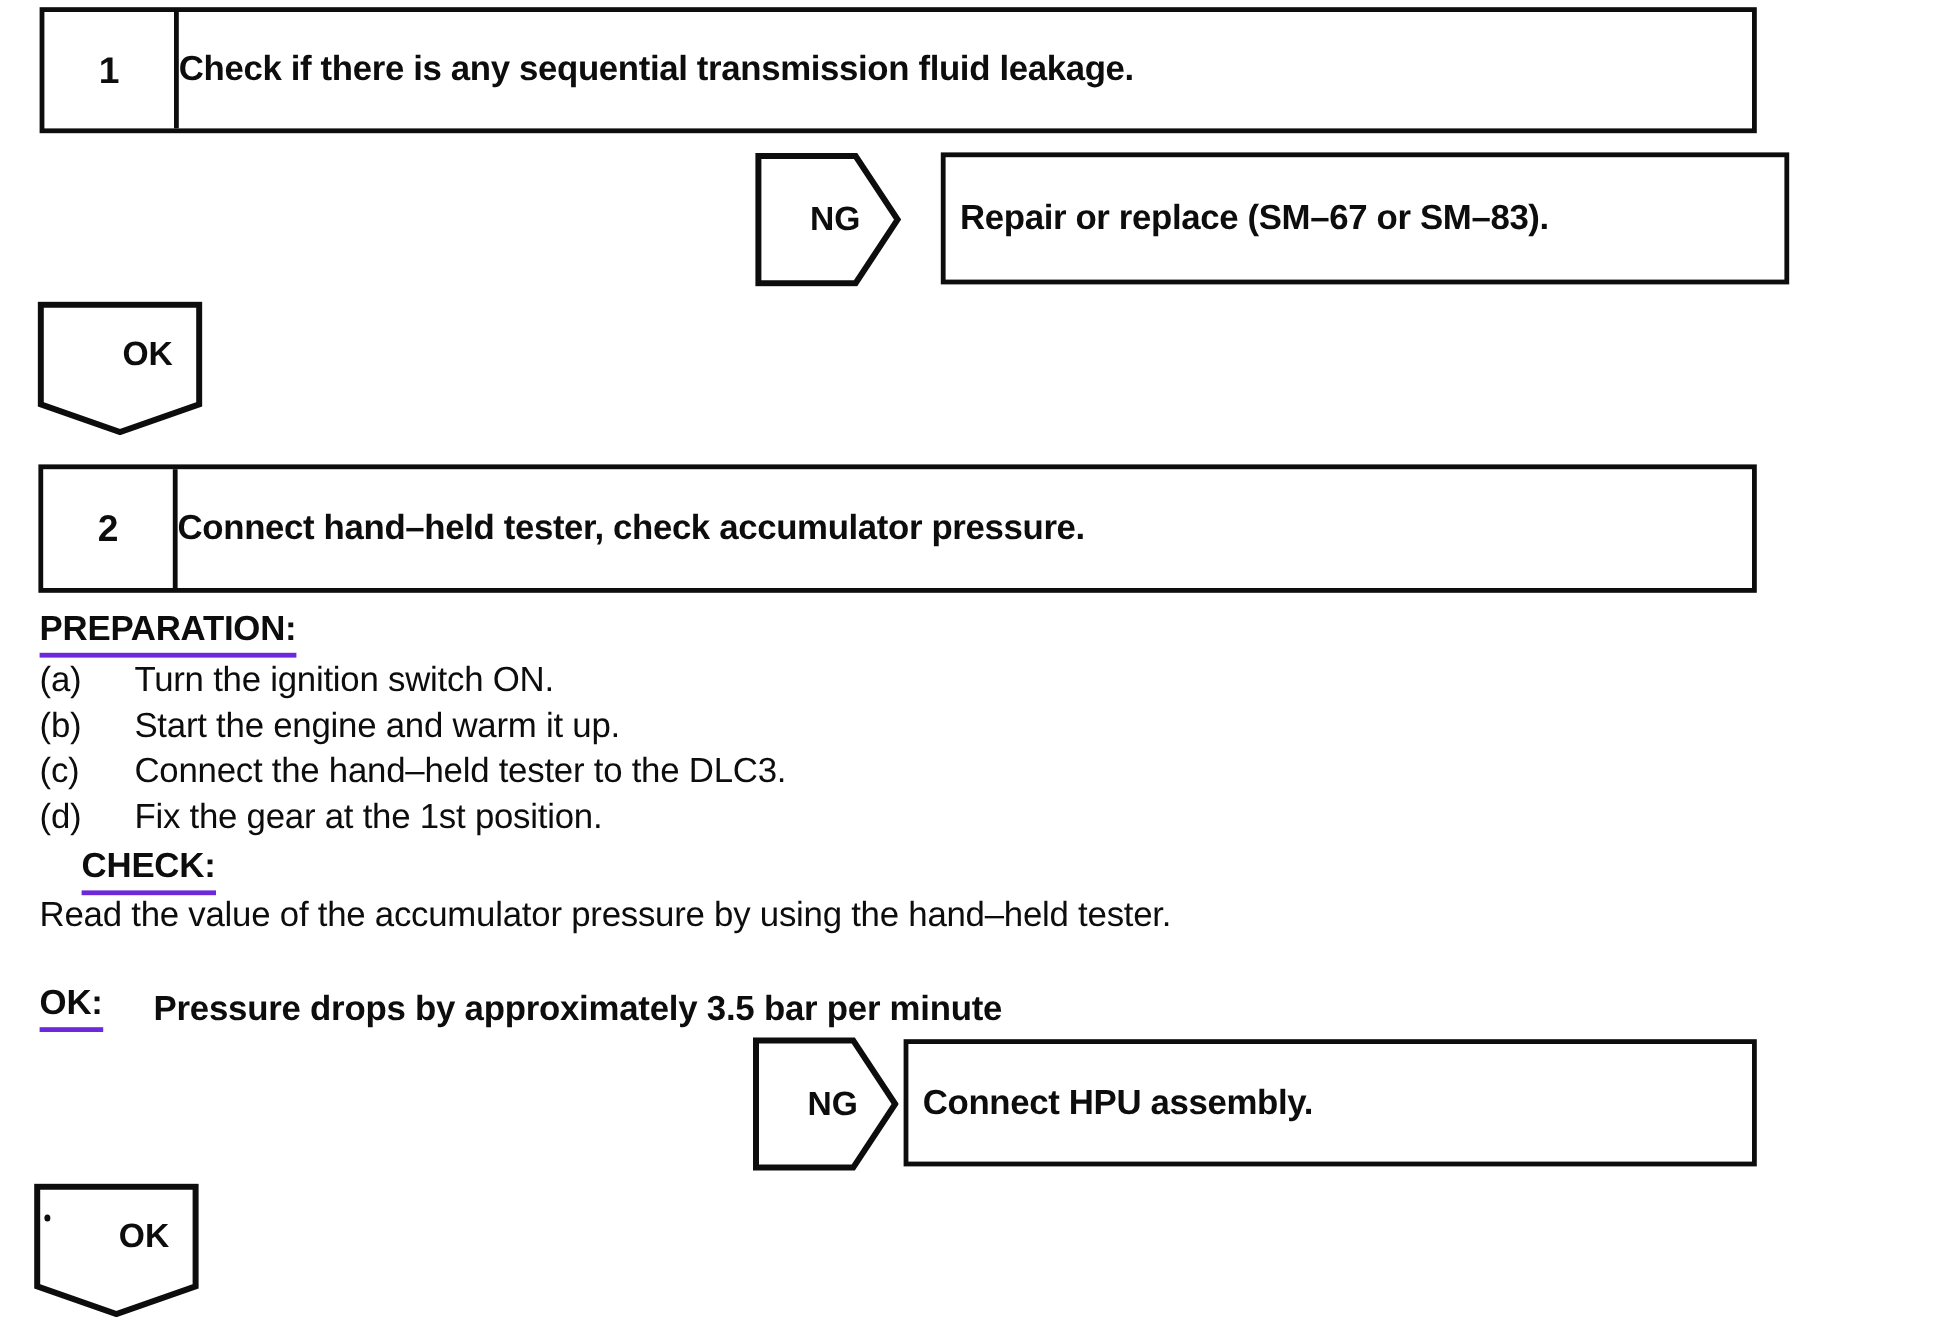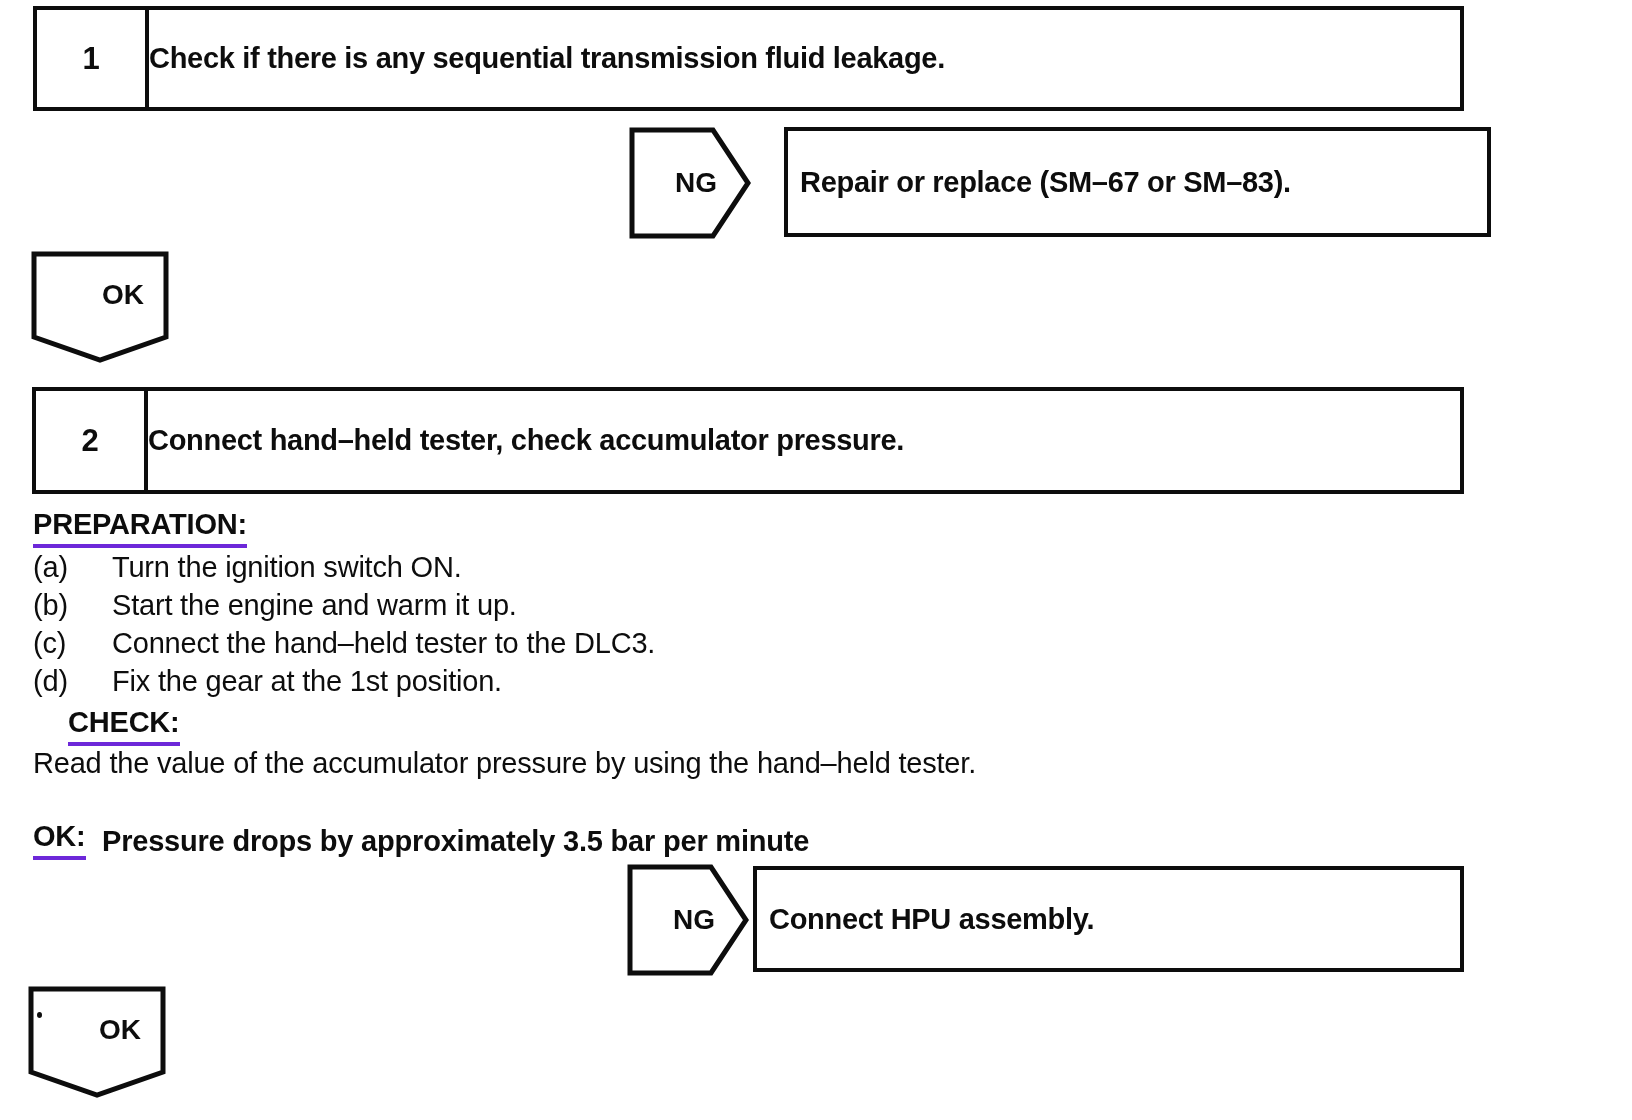--- a/index.html
+++ b/index.html
@@ -142,21 +142,21 @@
   </div>
 
   <div class="txt" style="left:20px; top:706px;margin-left:48px;">
     <span class="hd">CHECK:</span>
   </div>
   <div class="txt" style="left:33px; top:747px;">Read the value of the accumulator pressure by using the hand–held tester.</div>
 
   <div class="txt" style="left:33px; top:820px;">
     <span class="hd">OK:</span>
   </div>
-  <div class="txt bold" style="left:102px; top:825px;">Pressure drops by approximately 3.5 bar per minute</div>
+  <div class="txt bold" style="left:128px; top:825px;">Pressure drops by approximately 3.5 bar per minute</div>
 
   <div class="connector" style="left:627px; top:864px; width:122px; height:112px;">
     <svg width="122" height="112" viewBox="0 0 122 112">
       <polygon points="3,3 84,3 119,56 84,109 3,109" fill="#ffffff" stroke="#0d0d0d" stroke-width="5"></polygon>
     </svg>
     <div class="lbl ng-lbl">NG</div>
   </div>
   <div class="result-box" style="left:753px; top:866px; width:711px; height:106px;">
     <span>Connect HPU assembly.</span>
   </div>

